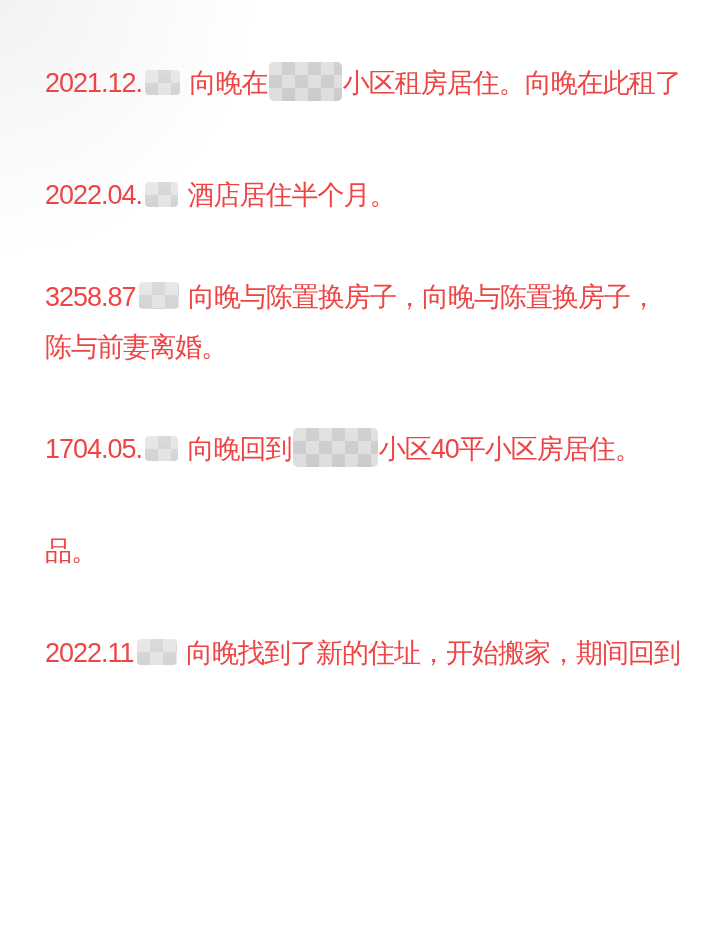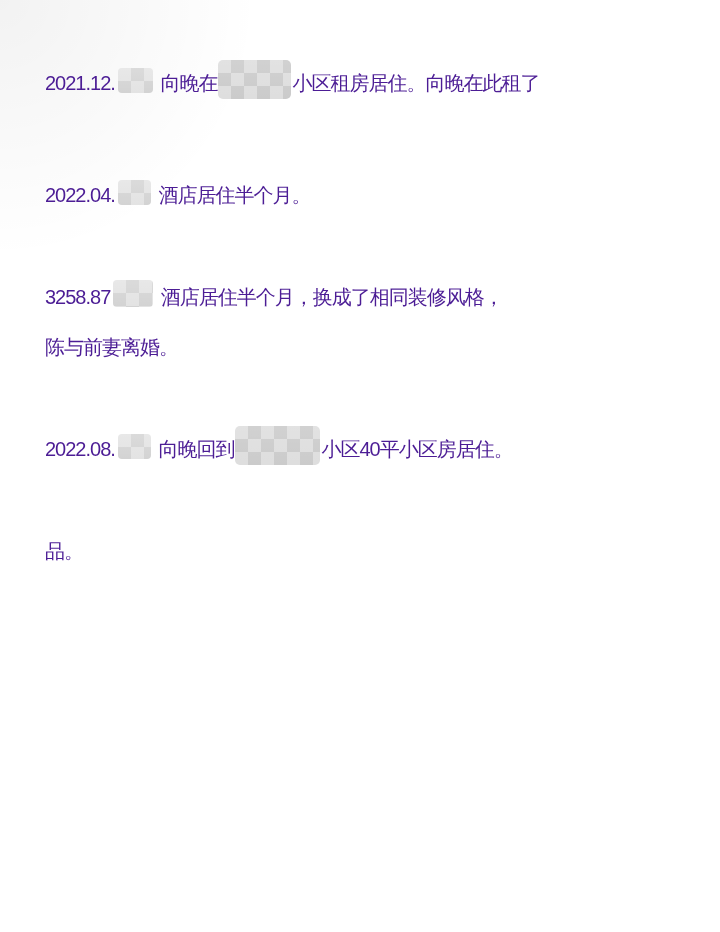--- a/index.html
+++ b/index.html
@@ -12,24 +12,24 @@
     overflow: hidden;
     background-color: #ffffff;
     background-image: radial-gradient(circle at 0 0, rgba(0,0,0,0.05), rgba(0,0,0,0) 22%);
   }
   .doc {
     box-sizing: border-box;
     width: 720px;
     height: 932px;
     padding: 58px 30px 0 45px;
     font-family: "Liberation Sans", sans-serif;
-    font-size: 20px;
+    font-size: 27px;
     letter-spacing: -1px;
     line-height: 50px;
-    color: #4c1d95;
+    color: #ef4444;
   }
   .entry {
     margin-bottom: 52px;
   }
   .entry:first-child {
     margin-bottom: 62px;
   }
   .line {
     white-space: nowrap;
   }
@@ -63,24 +63,25 @@
 <body>
 
 <div class="doc">
     <div class="entry">
       <div class="line"><span class="run">2021.12.</span><span class="redaction redact-sm" style="width: 35px; height: 25px;"></span><span class="run"> 向晚在</span><span class="redaction redact-lg" style="width: 73px; height: 39px;"></span><span class="run">小区租房居住。向晚在此租了</span></div>
     </div>
     <div class="entry">
       <div class="line"><span class="run">2022.04.</span><span class="redaction redact-sm" style="width: 33px; height: 25px;"></span><span class="run"> 酒店居住半个月。</span></div>
     </div>
     <div class="entry">
-      <div class="line"><span class="run">3258.87</span><span class="redaction redact-sm" style="width: 40px; height: 27px;"></span><span class="run"> 酒店居住半个月，换成了相同装修风格，</span></div>
+      <div class="line"><span class="run">3258.87</span><span class="redaction redact-sm" style="width: 40px; height: 27px;"></span><span class="run"> 向晚与陈置换房子，向晚与陈置换房子，</span></div>
       <div class="line"><span class="run">陈与前妻离婚。</span></div>
     </div>
     <div class="entry">
-      <div class="line"><span class="run">2022.08.</span><span class="redaction redact-sm" style="width: 33px; height: 25px;"></span><span class="run"> 向晚回到</span><span class="redaction redact-lg" style="width: 85px; height: 39px;"></span><span class="run">小区40平小区房居住。</span></div>
+      <div class="line"><span class="run">1704.05.</span><span class="redaction redact-sm" style="width: 33px; height: 25px;"></span><span class="run"> 向晚回到</span><span class="redaction redact-lg" style="width: 85px; height: 39px;"></span><span class="run">小区40平小区房居住。</span></div>
     </div>
     <div class="entry">
       <div class="line"><span class="run">品。</span></div>
     </div>
     <div class="entry">
+      <div class="line"><span class="run">2022.11</span><span class="redaction redact-sm" style="width: 40px; height: 26px;"></span><span class="run"> 向晚找到了新的住址，开始搬家，期间回到</span></div>
     </div>
   </div>
 
 </body></html>

